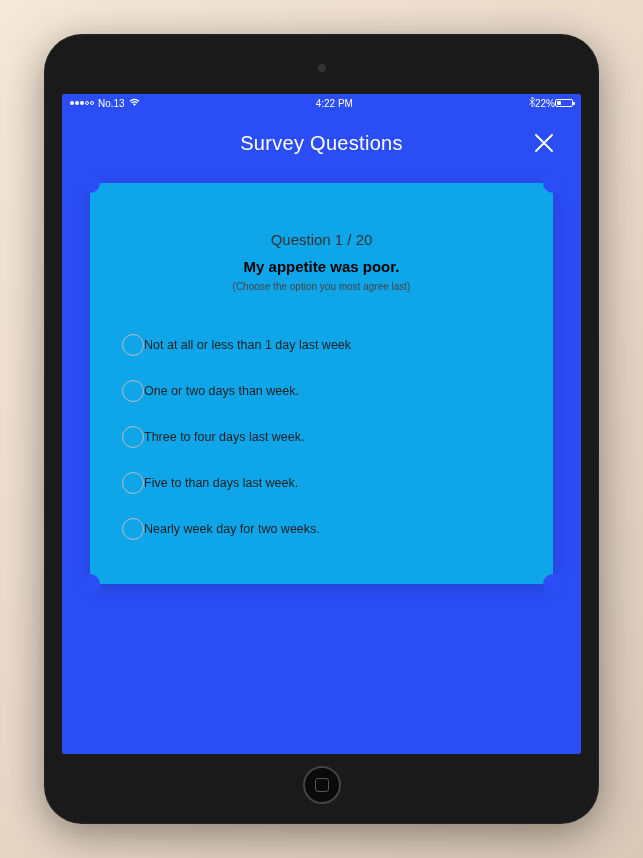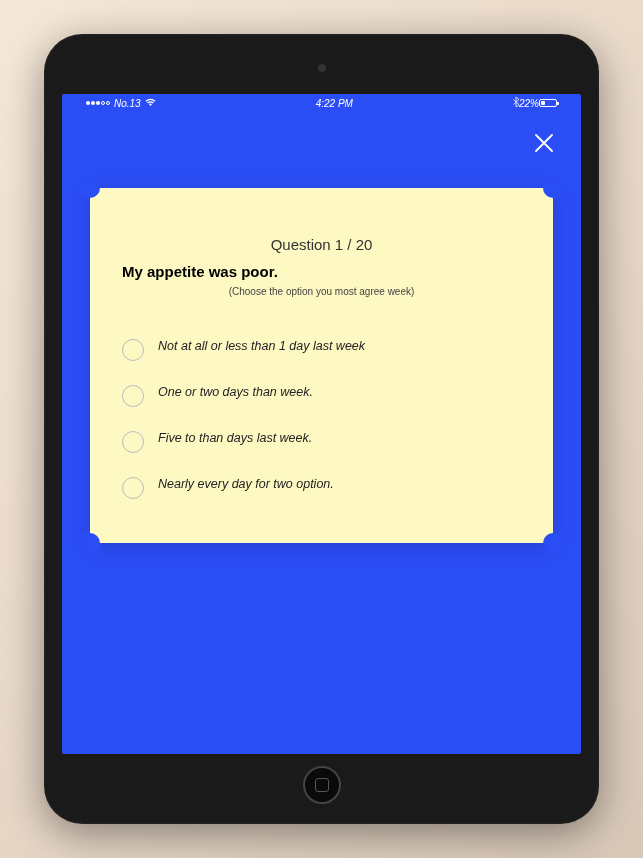--- a/index.html
+++ b/index.html
@@ -59,24 +59,23 @@
       background: #2b4df5;
       border-radius: 2px;
       overflow: hidden;
       position: relative;
     }
     .status-bar {
       height: 18px;
       display: flex;
       justify-content: space-between;
       align-items: center;
-      padding: 0 24px;
+      padding: 0 8px;
       font-size: 10px;
       color: #fff;
-      font-style: italic;
     }
     .status-left { display: flex; align-items: center; gap: 4px; }
     .status-right { display: flex; align-items: center; }
     .signal-dots { display: flex; gap: 1px; }
     .signal-dots span {
       width: 4px; height: 4px; border-radius: 50%; background: #fff;
     }
     .signal-dots span.empty { background: transparent; border: 0.5px solid #fff; }
     .wifi-icon { font-size: 9px; }
     .battery-icon {
@@ -115,26 +114,25 @@
       display: flex;
       align-items: center;
       justify-content: center;
     }
     .card-area {
       position: relative;
       height: calc(100% - 90px);
       padding: 0 28px;
     }
     .card {
-      background: #fef9c3;
+      background: #0ea5e9;
       border-radius: 8px;
       padding: 48px 32px 44px 32px;
       position: relative;
       box-shadow: 0 4px 20px rgba(0,0,0,0.15);
-      margin-top: 28px;
     }
     .card::before, .card::after,
     .card .notch-bl, .card .notch-br {
       content: '';
       position: absolute;
       width: 20px;
       height: 20px;
       background: #2b4df5;
       border-radius: 50%;
     }
@@ -143,38 +141,37 @@
     .card .notch-bl { bottom: -10px; left: -10px; }
     .card .notch-br { bottom: -10px; right: -10px; }
     .q-counter {
       text-align: center;
       font-size: 15px;
       color: #333;
       font-weight: 400;
       margin-bottom: 10px;
     }
     .q-text {
-      text-align: left;
+      text-align: center;
       font-size: 15px;
       color: #000;
       font-weight: 700;
       margin-bottom: 6px;
     }
     .q-hint {
       text-align: center;
       font-size: 10px;
       color: #444;
       margin-bottom: 42px;
     }
     .options { display: flex; flex-direction: column; gap: 24px; }
     .option {
       display: flex;
-      gap: 14px;
+      align-items: center;
       cursor: pointer;
-      font-style: italic;
     }
     .radio {
       width: 22px;
       height: 22px;
       border: 1.5px solid #bbb;
       border-radius: 50%;
       flex-shrink: 0;
     }
     .option-label {
       font-size: 12.5px;
@@ -210,52 +207,57 @@
           <svg width="6" height="10" viewBox="0 0 6 10">
               <path d="M3 0 L3 10 L6 7.5 L0.5 2.5 M3 0 L6 2.5 L0.5 7.5" stroke="#fff" stroke-width="0.8" fill="none"></path>
             </svg>
         </span>
         <span>22%</span>
         <span class="battery-icon"></span>
       </div>
     </div>
 
     <div class="header">
+      <div class="header-title">Survey Questions</div>
       <div class="close-btn">
         <svg width="20" height="20" viewBox="0 0 20 20">
           <path d="M2 2 L18 18 M18 2 L2 18" stroke="#fff" stroke-width="1.8" stroke-linecap="round"></path>
         </svg>
       </div>
     </div>
 
     <div class="card-area">
       <div class="card">
         <span class="notch-bl"></span>
           <span class="notch-br"></span>
 
         <div class="q-counter">Question 1 / 20</div>
         <div class="q-text">My appetite was poor.</div>
-        <div class="q-hint">(Choose the option you most agree week)</div>
+        <div class="q-hint">(Choose the option you most agree last)</div>
 
         <div class="options">
           <div class="option">
             <div class="radio"></div>
             <div class="option-label">Not at all or less than 1 day last week</div>
           </div>
           <div class="option">
             <div class="radio"></div>
             <div class="option-label">One or two days than week.</div>
           </div>
           <div class="option">
             <div class="radio"></div>
+            <div class="option-label">Three to four days last week.</div>
+          </div>
+          <div class="option">
+            <div class="radio"></div>
             <div class="option-label">Five to than days last week.</div>
           </div>
           <div class="option">
             <div class="radio"></div>
-            <div class="option-label">Nearly every day for two option.</div>
+            <div class="option-label">Nearly week day for two weeks.</div>
           </div>
         </div>
       </div>
 
     </div>
 
   </div>
   <div class="home-button"></div>
 </div>
 

